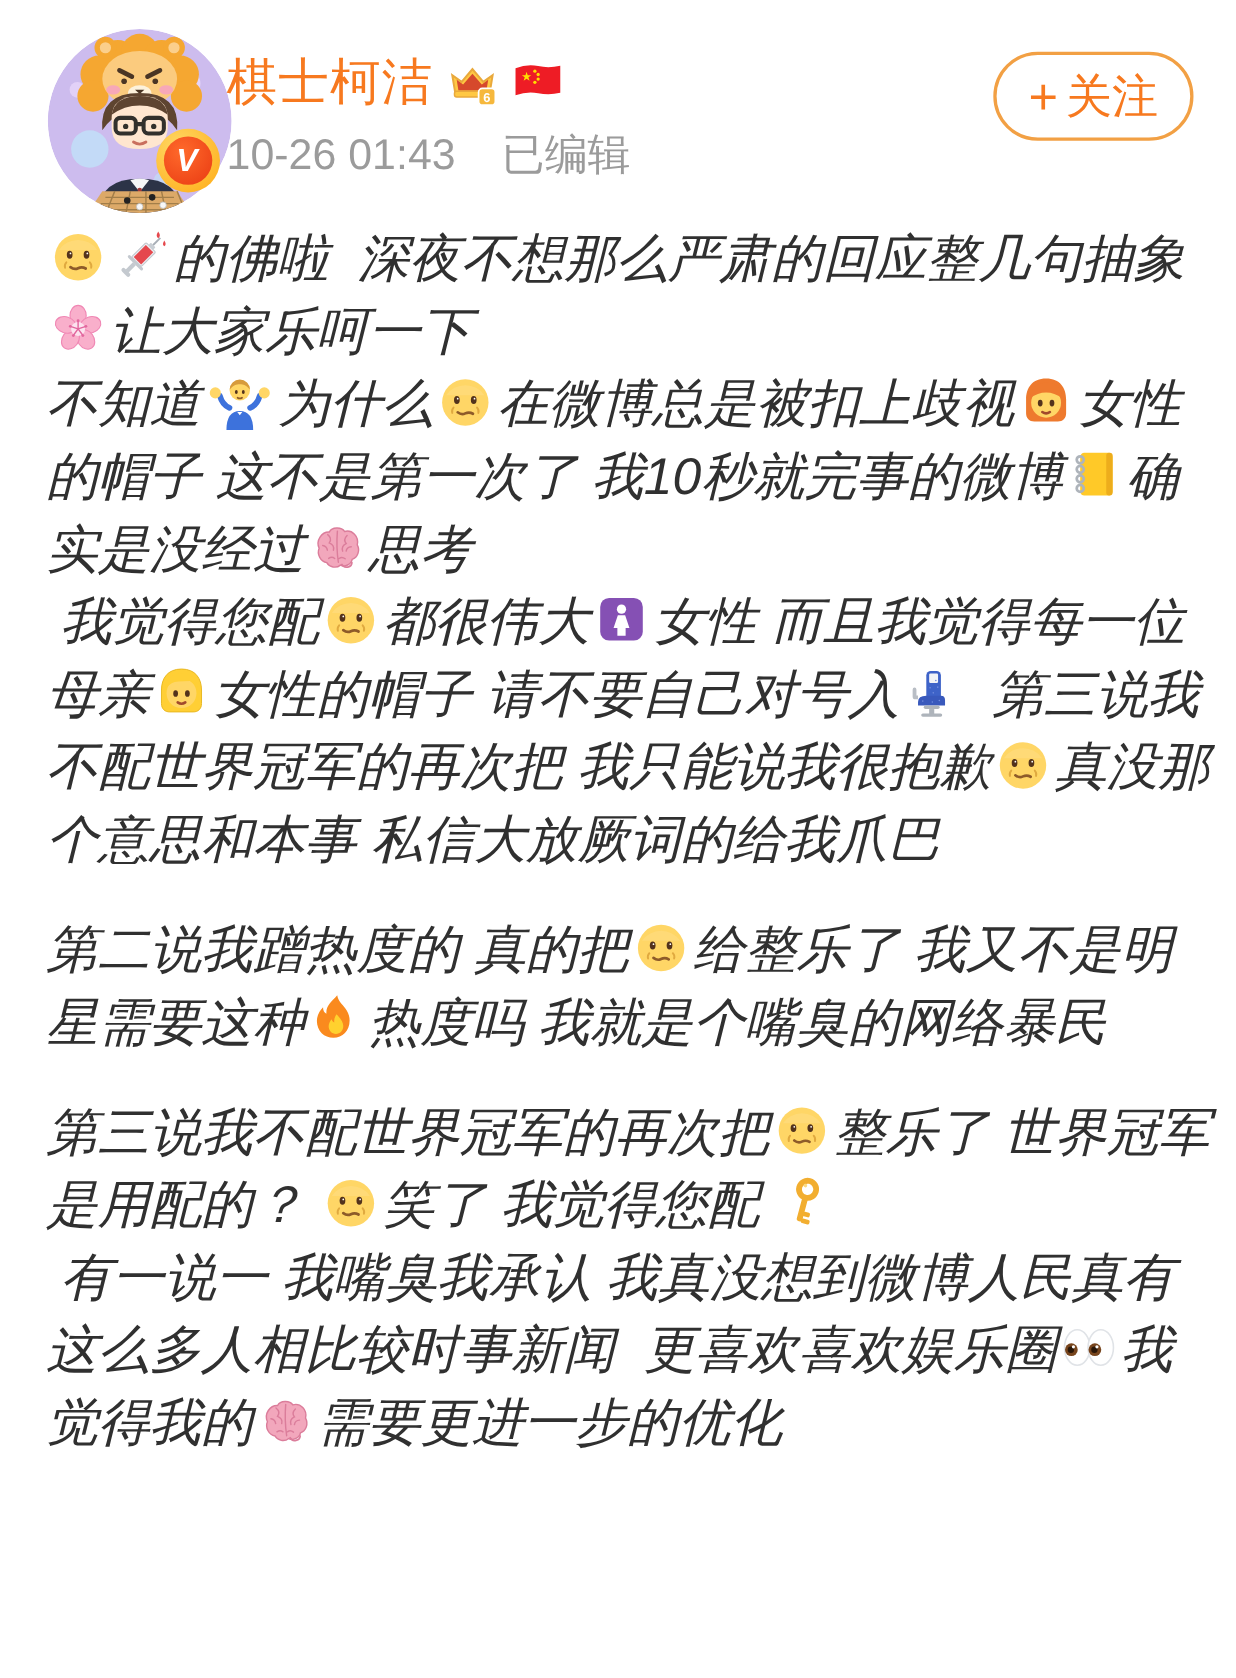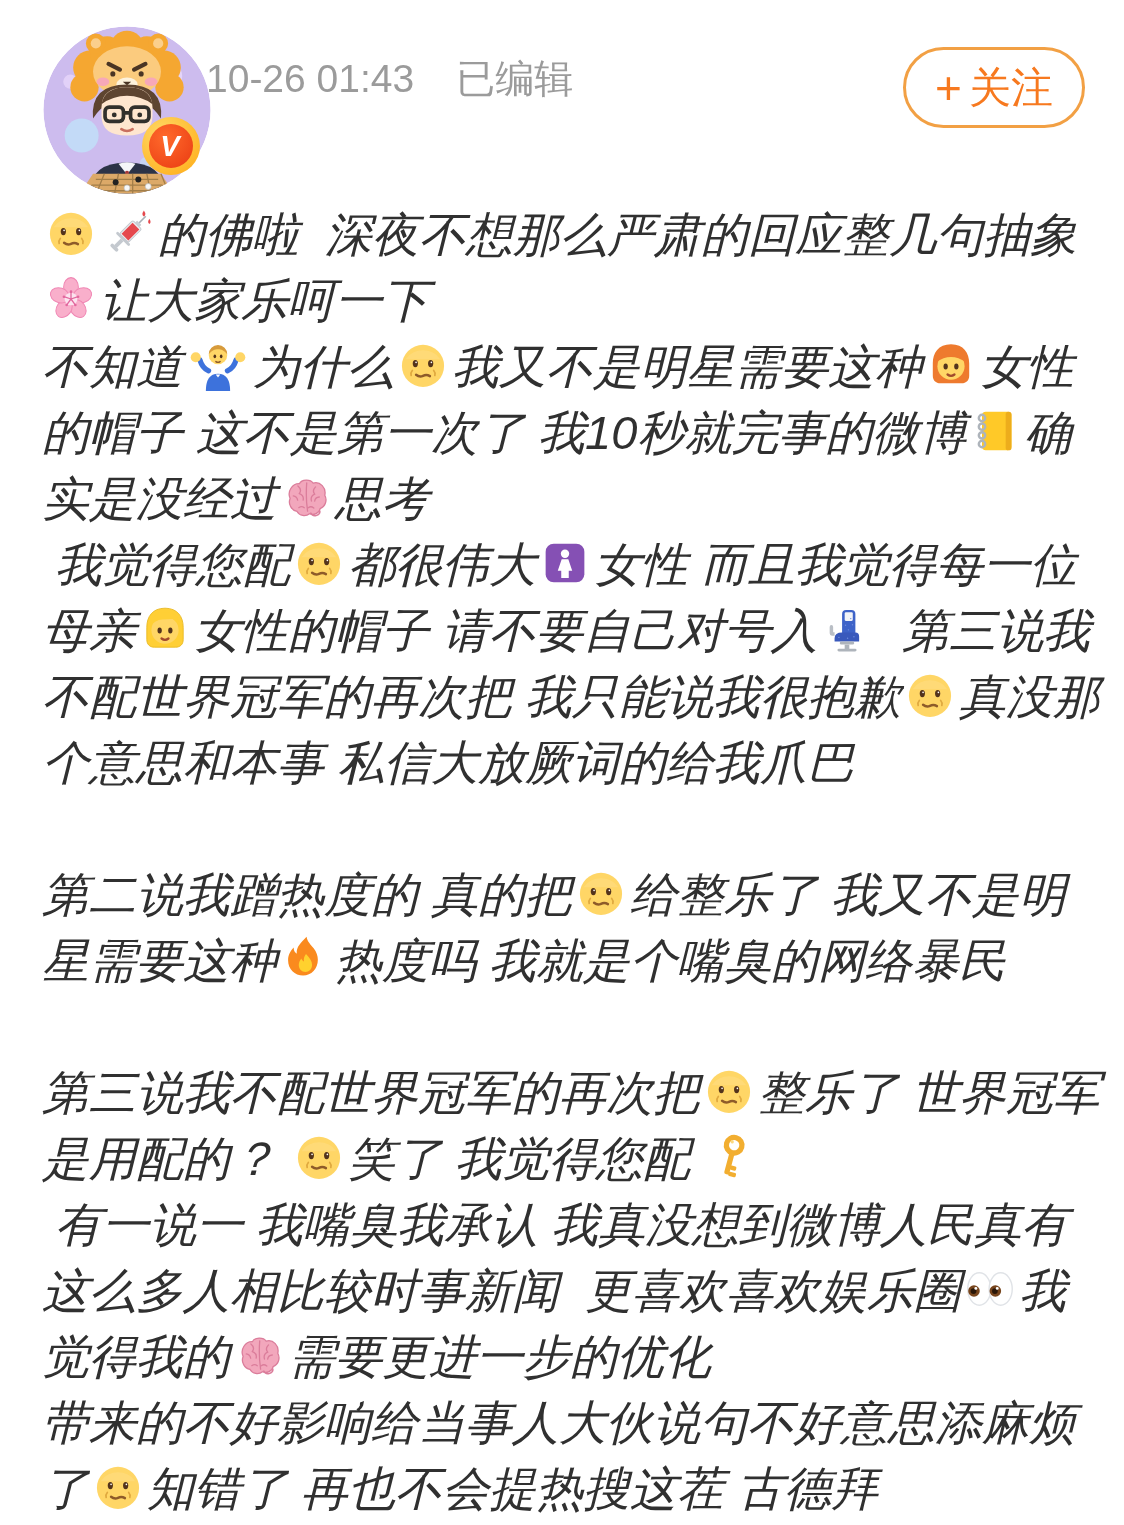--- a/index.html
+++ b/index.html
@@ -40,21 +40,21 @@
   }
   .follow-btn .plus{font-size:46px;font-weight:300;margin-right:7px;line-height:1;}
 
   
   .content{
     padding:4px 14px 30px 42px;
     font-size:47px;line-height:66px;color:#303030;
     word-break:break-all;
   }
   .para{margin:0;white-space:pre-wrap;font-style:italic;}
-  .para.gap{margin-top:66px;}
+  .para.gap{margin-top:34px;}
   .em{
     display:inline-block;width:52px;height:52px;margin:0 3px;
     vertical-align:-8px;
   }
   .em svg{display:block;width:100%;height:100%;}
   .em-man-shrugging{width:64px;}
   .em-key{width:50px;}
 </style>
 </head>
 <body>
@@ -124,20 +124,38 @@
         </g>
       </svg>
       <div class="vbadge">
         <div class="v-inner">
           <span class="v-letter">V</span>
         </div>
       </div>
     </div>
 
     <div class="author-block">
+      <div class="name-row">
+        <span class="name">棋士柯洁</span>
+        <svg class="crown" viewBox="0 0 42 38">
+          <path d="M7 27 L4.6 12.6 l7.6 5.4 L21 7.6 l8.8 10.4 l7.6-5.4 L35 27 z" fill="#FFC843" stroke="#E9A93C" stroke-width="1.6"></path>
+          <path d="M9.6 25 l-1.4-8.6 5.2 3.7 L21 11.4 l7.6 8.7 5.2-3.7 L32.4 25 z" fill="#D6492C"></path>
+          <rect x="6.4" y="25.6" width="29.2" height="4.8" rx="1.8" fill="#FFC843" stroke="#E9A93C" stroke-width="1.2"></rect>
+          <rect x="26" y="23.4" width="13.6" height="13.6" rx="3" fill="#F6B83D" stroke="#ffffff" stroke-width="1.4"></rect>
+          <text x="32.8" y="34" font-size="10.5" font-weight="bold" fill="#ffffff" text-anchor="middle">6</text>
+        </svg>
+        <svg class="flag" viewBox="0 0 42 32">
+          <path d="M3.2 4.2 q9.4-3.6 18-1.7 q8.6 1.9 17.6-.3 v21.6 q-9 2.2-17.6.3 q-8.6-1.9-18 1.7 z" fill="#EE1C25"></path>
+          <polygon points="12,7 12.9,9.76 15.8,9.76 13.46,11.47 14.35,14.24 12,12.53 9.65,14.24 10.54,11.47 8.2,9.76 11.1,9.76" fill="#FFDE00"></polygon>
+          <circle cx="18.6" cy="6.6" r="1.3" fill="#FFDE00"></circle>
+          <circle cx="21.2" cy="9.2" r="1.3" fill="#FFDE00"></circle>
+          <circle cx="21.2" cy="12.8" r="1.3" fill="#FFDE00"></circle>
+          <circle cx="18.6" cy="15.4" r="1.3" fill="#FFDE00"></circle>
+        </svg>
+      </div>
       <div class="time-row">
         <span>10-26 01:43</span><span class="edited">已编辑</span>
       </div>
     </div>
 
     <button class="follow-btn">
       <span class="plus">+</span>
         <span>关注</span>
     </button>
   </div>
@@ -206,21 +224,21 @@
           </svg></span><span class="txt">为什么</span><span class="em em-old-man" title="👴"><svg viewBox="0 0 36 36">
             <circle cx="18" cy="18.6" r="14.6" fill="#FFD666"></circle>
             <path d="M6 14 a14.6 14.6 0 0 1 24 0" fill="#FFDF85" opacity=".55"></path>
             <ellipse cx="12.7" cy="17" rx="1.8" ry="2.5" fill="#53331C"></ellipse>
             <ellipse cx="23.3" cy="17" rx="1.8" ry="2.5" fill="#53331C"></ellipse>
             <circle cx="13.2" cy="16.2" r=".55" fill="#fff"></circle>
             <circle cx="23.8" cy="16.2" r=".55" fill="#fff"></circle>
             <path d="M13.2 24.8 q2.4 1.9 4.8 .7 q2.4-1.2 4.8 .2" stroke="#8E5B29" stroke-width="1.7" fill="none" stroke-linecap="round"></path>
             <path d="M10.6 21.8 q-1.4 1.6-.8 3.4" stroke="#E0A93F" stroke-width="1.2" fill="none" stroke-linecap="round"></path>
             <path d="M25.4 21.8 q1.4 1.6 .8 3.4" stroke="#E0A93F" stroke-width="1.2" fill="none" stroke-linecap="round"></path>
-          </svg></span><span class="txt">我又不是明星需要这种</span><span class="em em-woman" title="👩"><svg viewBox="0 0 36 36">
+          </svg></span><span class="txt">在微博总是被扣上歧视</span><span class="em em-woman" title="👩"><svg viewBox="0 0 36 36">
             <path d="M18 3.6 c-8.8 0-12.6 6-12.6 13.2 v8.6 c0 3.2 2.1 5.2 5.2 5.2 h14.8 c3.1 0 5.2-2 5.2-5.2 v-8.6 c0-7.2-3.8-13.2-12.6-13.2 z" fill="#EE7A2E"></path>
             <circle cx="18" cy="18.8" r="9.4" fill="#FFD666"></circle>
             <path d="M18 6.2 c-6.4 0-9.9 4.3-10.2 9.8 q5-3.6 10.2-3.6 q5.2 0 10.2 3.6 c-.3-5.5-3.8-9.8-10.2-9.8 z" fill="#EE7A2E"></path>
             <ellipse cx="14.3" cy="19" rx="1.5" ry="2.1" fill="#53331C"></ellipse>
             <ellipse cx="21.7" cy="19" rx="1.5" ry="2.1" fill="#53331C"></ellipse>
             <path d="M15.6 24.6 q2.4 1.8 4.8 0" stroke="#A14A2C" stroke-width="1.6" fill="none" stroke-linecap="round"></path>
           </svg></span><span class="txt">女性的帽子 这不是第一次了 我10秒就完事的微博</span><span class="em em-notebook" title="📒"><svg viewBox="0 0 36 36">
             <rect x="9" y="4.6" width="20.4" height="26.8" rx="2.6" fill="#FFC928"></rect>
             <rect x="25.4" y="4.6" width="4" height="26.8" rx="1.8" fill="#EDAD1C"></rect>
             <g fill="none" stroke="#AEB4BB" stroke-width="1.7">
@@ -333,25 +351,14 @@
             <circle cx="6.6" cy="19.4" r="2" fill="#2A1708"></circle>
             <circle cx="8.2" cy="17.6" r="1" fill="#fff"></circle>
             <circle cx="21.7" cy="19.4" r="4" fill="#77451D"></circle>
             <circle cx="21.4" cy="19.4" r="2" fill="#2A1708"></circle>
             <circle cx="23" cy="17.6" r="1" fill="#fff"></circle>
           </svg></span><span class="txt">我觉得我的</span><span class="em em-brain" title="🧠"><svg viewBox="0 0 36 36">
             <path d="M7 19 c-2.2-5 1.6-10.4 6.4-10.2 c1.6-3.2 7.6-3.4 9.6-.4 c4.8-1.4 9.2 3.2 8 8.4 c2 3.6.2 8-3.2 9.2 c-.6 3.2-4.6 5-7.4 3.6 c-2.6 2.2-7 1.4-8.6-1.6 c-3.8-.6-6.4-5.2-4.8-9 z" fill="#F2A7BC" stroke="#DB7D9B" stroke-width=".9"></path>
             <path d="M18.5 8.2 q-.8 10 .6 19.6 M12.4 10.4 q3 2.4 1 5.2 q3.4 1.4 2.6 4.6 M24.6 11 q-2.6 2.6-.6 5 q-3.2 1.6-2.2 4.8 M9.2 17.2 q2.6.4 3 3 M27.2 18 q-2.8.2-3.2 2.8 M13 25.4 q2-1.4 3.8 0 M23.4 25.6 q-2-1.6-3.8-.2" fill="none" stroke="#DB7D9B" stroke-width=".9" stroke-linecap="round"></path>
             <path d="M21 28.8 q1.4 2.6 4 2 q2.8-.6 2.6-3.2" fill="none" stroke="#DB7D9B" stroke-width="1.1"></path>
           </svg></span><span class="txt">需要更进一步的优化</span></div>
-      <div class="para"><span class="txt">带来的不好影响给当事人大伙说句不好意思添麻烦了</span><span class="em em-old-man" title="👴"><svg viewBox="0 0 36 36">
-            <circle cx="18" cy="18.6" r="14.6" fill="#FFD666"></circle>
-            <path d="M6 14 a14.6 14.6 0 0 1 24 0" fill="#FFDF85" opacity=".55"></path>
-            <ellipse cx="12.7" cy="17" rx="1.8" ry="2.5" fill="#53331C"></ellipse>
-            <ellipse cx="23.3" cy="17" rx="1.8" ry="2.5" fill="#53331C"></ellipse>
-            <circle cx="13.2" cy="16.2" r=".55" fill="#fff"></circle>
-            <circle cx="23.8" cy="16.2" r=".55" fill="#fff"></circle>
-            <path d="M13.2 24.8 q2.4 1.9 4.8 .7 q2.4-1.2 4.8 .2" stroke="#8E5B29" stroke-width="1.7" fill="none" stroke-linecap="round"></path>
-            <path d="M10.6 21.8 q-1.4 1.6-.8 3.4" stroke="#E0A93F" stroke-width="1.2" fill="none" stroke-linecap="round"></path>
-            <path d="M25.4 21.8 q1.4 1.6 .8 3.4" stroke="#E0A93F" stroke-width="1.2" fill="none" stroke-linecap="round"></path>
-          </svg></span><span class="txt">知错了 再也不会提热搜这茬 古德拜</span></div>
     </div>
 </div>
 
 </body></html>

